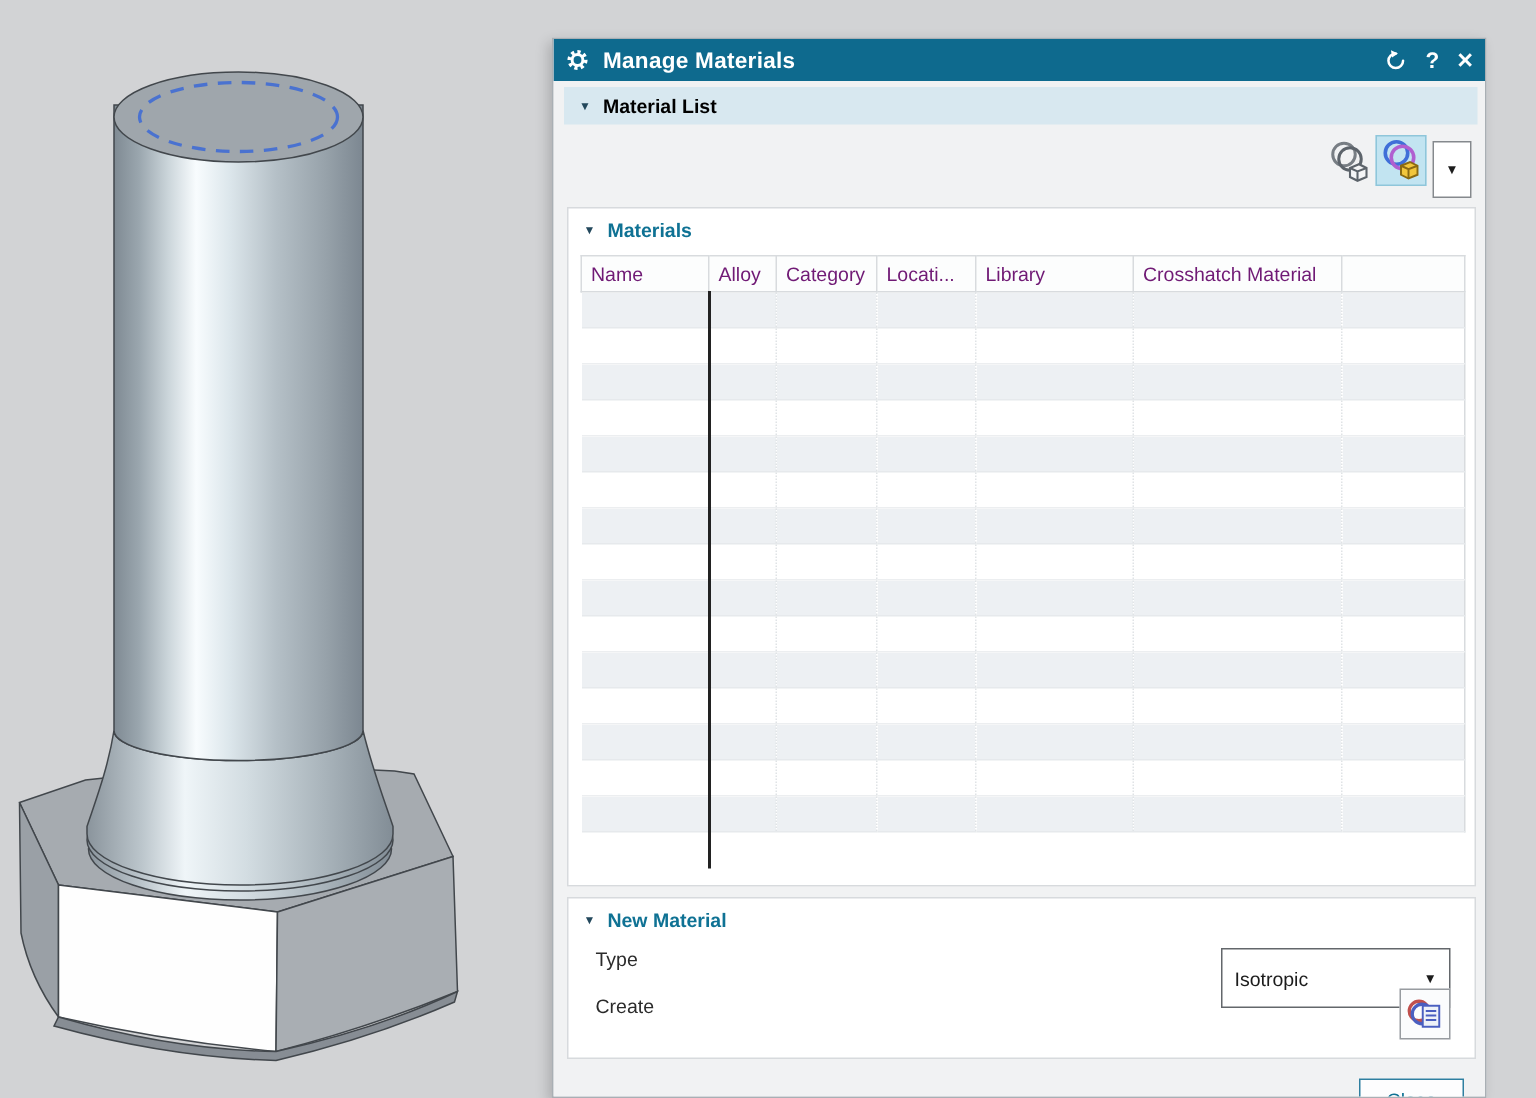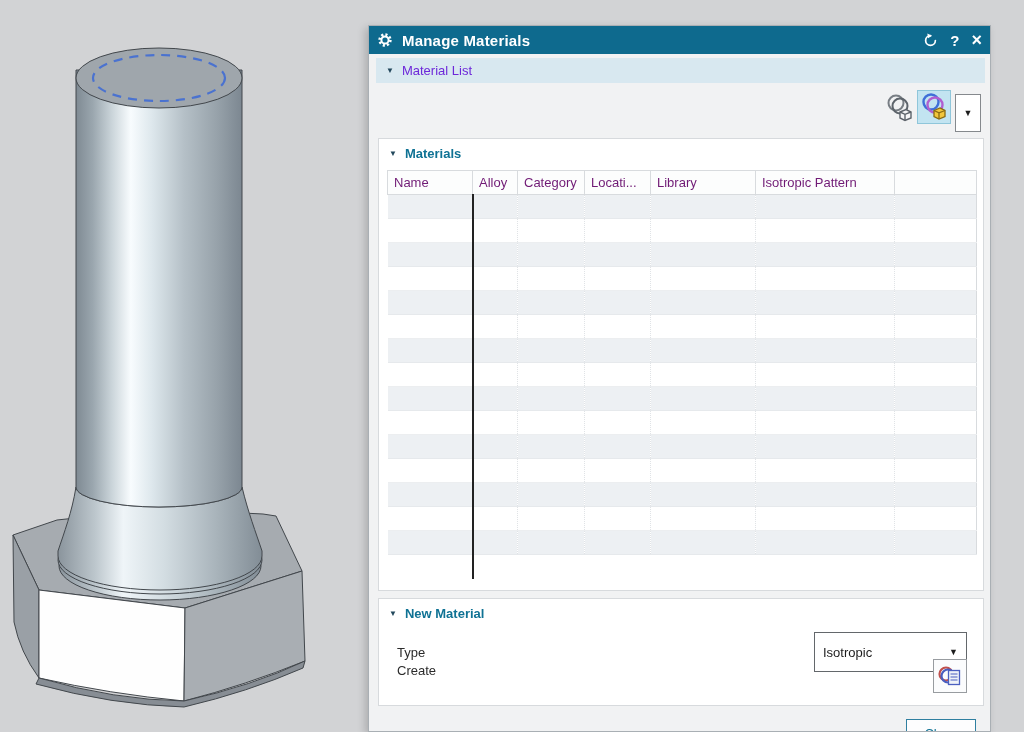--- a/index.html
+++ b/index.html
@@ -27,21 +27,21 @@
   .tb-actions{margin-left:auto;display:flex;align-items:center;gap:12px;}
   .tb-btn{color:#fff;font-size:14px;font-weight:700;cursor:pointer;line-height:1;display:flex;align-items:center;}
   .tb-btn.q{font-size:15px;}
   .tb-btn.x{font-size:18px;}
 
   .dlg-body{position:absolute;left:0;top:28px;right:0;bottom:0;background:#f1f2f3;}
 
   .section-bar{position:absolute;left:7px;top:4px;width:609px;height:25px;background:var(--section-bar);
                display:flex;align-items:center;padding:0 10px;gap:8px;}
   .tri{font-size:8px;color:#23485c;line-height:1;}
-  .section-bar span.lbl{font-weight:400;color:#6d28d9;}
+  .section-bar span.lbl{font-weight:700;color:#000000;}
 
   
   .tbar-icon{position:absolute;background:transparent;border:none;cursor:pointer;padding:0;}
   .tbar-icon.plain{left:514px;top:38px;width:32px;height:32px;}
   .tbar-icon.sel{left:548px;top:36px;width:34px;height:34px;background:var(--selected-icon-bg);border:1px solid #8fc6da;}
   .tbar-more{position:absolute;left:586px;top:40px;width:26px;height:38px;background:#fff;border:1px solid #85898d;
              display:flex;align-items:center;justify-content:center;cursor:pointer;}
   .tbar-more .tri{font-size:9px;color:#1c1c1c;}
 
   .groupbox{position:absolute;background:#fff;border:1px solid #d7dadd;}
@@ -59,21 +59,21 @@
                white-space:nowrap;overflow:hidden;}
   table.mat td:last-child,table.mat th:last-child{border-right:1px solid #d8dbde;}
   tr.data-row td{color:#2b2b2b;}
   tr.data-row td.check{color:var(--check-green);font-weight:700;font-size:14px;}
   tr.empty-row.alt td{background:#edf0f3;border-bottom:1px solid #e6e9ec;}
   .col-divider{position:absolute;left:85px;top:24px;width:2px;height:385px;background:#222;}
 
   
   .form-row{position:absolute;left:18px;display:flex;align-items:center;}
   .form-row .flabel{color:#2b2b2b;}
-  .row-type{top:46px;}
+  .row-type{top:33px;}
   .row-create{top:64px;}
   .combo{position:absolute;left:435px;top:33px;width:153px;height:40px;background:#fff;border:1px solid #63676b;
          display:flex;align-items:center;padding:0 8px;cursor:pointer;}
   .combo .cval{flex:1;color:#1c1c1c;}
   .combo .tri{font-size:9px;color:#1c1c1c;}
   .create-btn{position:absolute;left:554px;top:60px;width:34px;height:34px;background:#fbfcfd;border:1px solid #989ca0;
               display:flex;align-items:center;justify-content:center;cursor:pointer;padding:0;}
 
   .close-btn{position:absolute;left:537px;top:665px;width:70px;height:28px;background:#fdfdfe;
              border:1px solid #2f7fa0;color:var(--accent-teal);font-family:inherit;font-size:13px;cursor:pointer;}
@@ -191,21 +191,21 @@
                 <col style="width:139px">
                 <col>
             </colgroup>
             <thead>
               <tr>
                 <th>Name</th>
                 <th>Alloy</th>
                 <th>Category</th>
                 <th>Locati...</th>
                 <th>Library</th>
-                <th>Isotropic Pattern</th>
+                <th>Crosshatch Material</th>
                 <th></th>
               </tr>
             </thead>
             <tbody>
             <tr class="empty-row alt">
                   <td></td>
                   <td></td>
                   <td></td>
                   <td></td>
                   <td></td>

